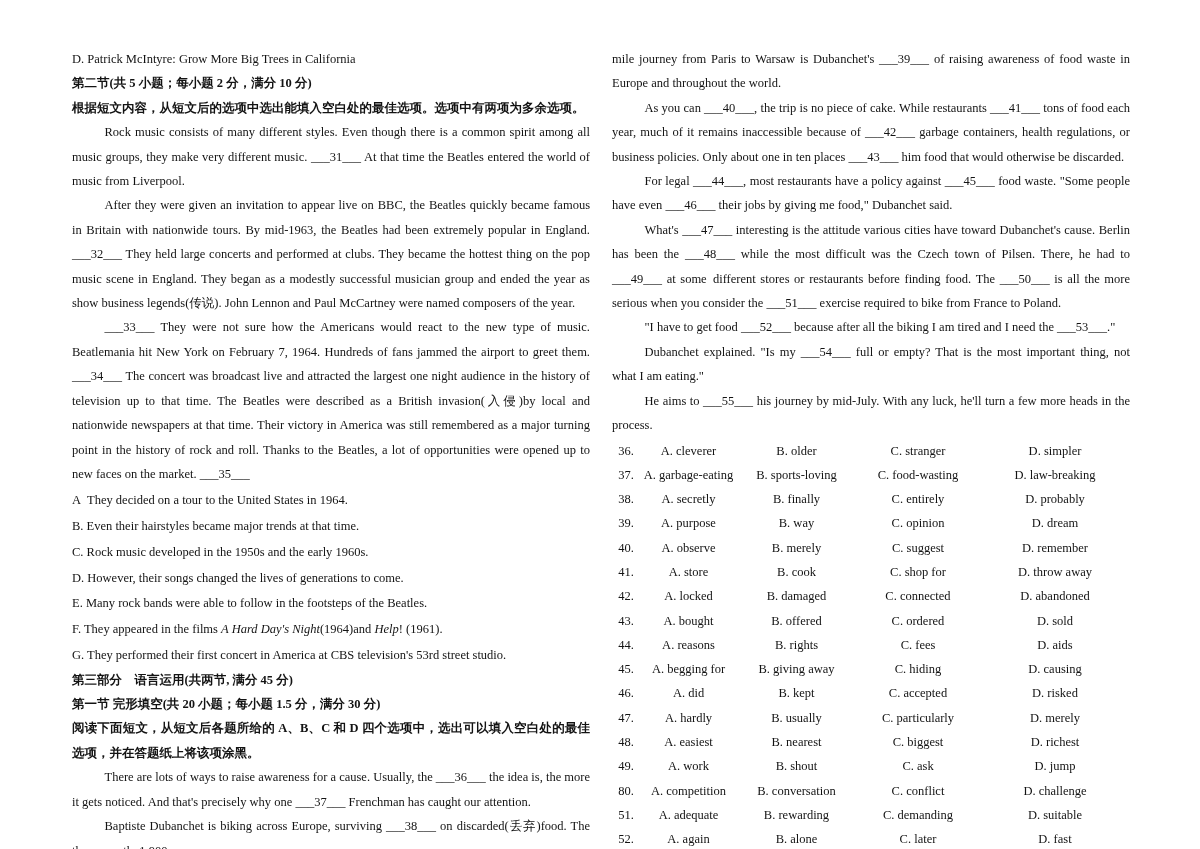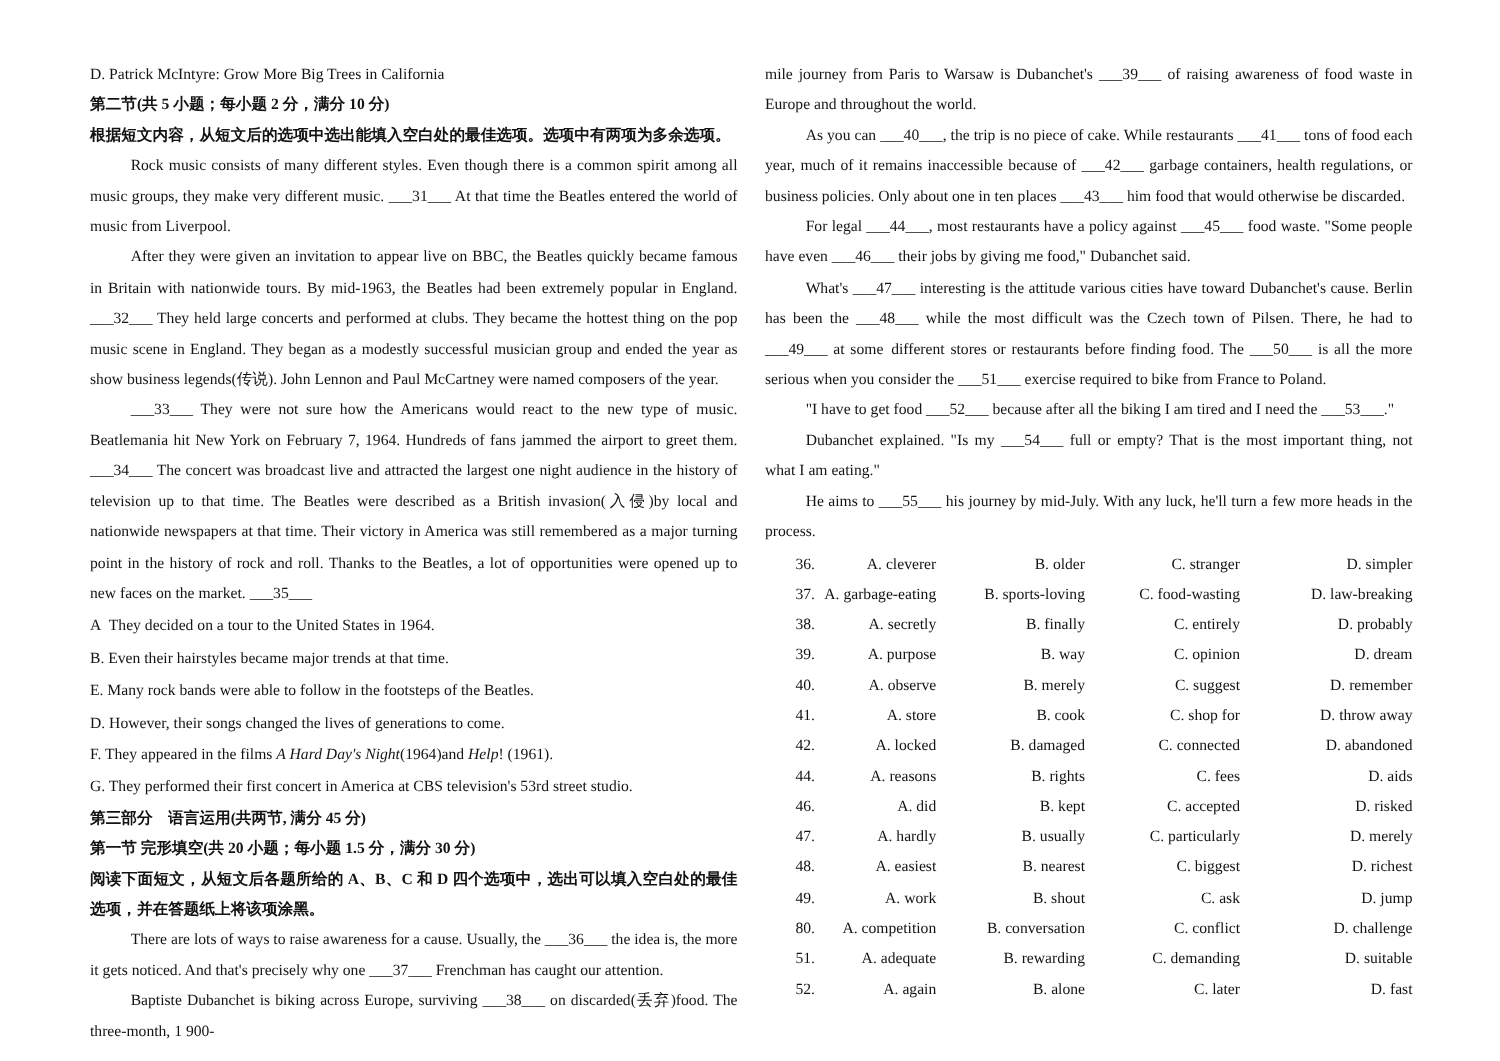--- a/index.html
+++ b/index.html
@@ -30,22 +30,21 @@
   }
   p { margin: 0; }
   .bold { font-weight: 700; }
   .indent { text-indent: 2.6em; }
   .choice { margin-top: 1.5px; }
   .mc-table { margin-top: 1px; }
   .mc-row {
     display: grid;
     grid-template-columns: 28px 97px 119px 124px 1fr;
     line-height: 24.3px;
-    text-align: right;
-    margin-left: 12px;
+    text-align: center;
   }
   .mc-row span { white-space: nowrap; }
   i { font-style: italic; }
 </style>
 </head>
 <body>
 
 <div class="page">
 
   <div class="col">
@@ -53,22 +52,23 @@
 
     <p class="bold">第二节(共 5 小题；每小题 2 分，满分 10 分)</p>
     <p class="bold">根据短文内容，从短文后的选项中选出能填入空白处的最佳选项。选项中有两项为多余选项。</p>
 
     <p class="indent">Rock music consists of many different styles. Even though there is a common spirit among all music groups, they make very different music. ___31___ At that time the Beatles entered the world of music from Liverpool.</p>
     <p class="indent">After they were given an invitation to appear live on BBC, the Beatles quickly became famous in Britain with nationwide tours. By mid-1963, the Beatles had been extremely popular in England. ___32___ They held large concerts and performed at clubs. They became the hottest thing on the pop music scene in England. They began as a modestly successful musician group and ended the year as show business legends(传说). John Lennon and Paul McCartney were named composers of the year.</p>
     <p class="indent">___33___ They were not sure how the Americans would react to the new type of music. Beatlemania hit New York on February 7, 1964. Hundreds of fans jammed the airport to greet them. ___34___ The concert was broadcast live and attracted the largest one night audience in the history of television up to that time. The Beatles were described as a British invasion(入侵)by local and nationwide newspapers at that time. Their victory in America was still remembered as a major turning point in the history of rock and roll. Thanks to the Beatles, a lot of opportunities were opened up to new faces on the market. ___35___</p>
 
     <p class="choice">A&nbsp; They decided on a tour to the United States in 1964.</p>
     <p class="choice">B. Even their hairstyles became major trends at that time.</p>
+    <p class="choice">C. Rock music developed in the 1950s and the early 1960s.</p>
+    <p class="choice">D. However, their songs changed the lives of generations to come.</p>
     <p class="choice">E. Many rock bands were able to follow in the footsteps of the Beatles.</p>
-    <p class="choice">D. However, their songs changed the lives of generations to come.</p>
     <p class="choice"><span>F. They appeared in the films </span><i>A Hard Day's Night</i><span>(1964)and </span><i>Help</i><span>! (1961).</span></p>
     <p class="choice">G. They performed their first concert in America at CBS television's 53rd street studio.</p>
 
     <p class="bold">第三部分　语言运用(共两节, 满分 45 分)</p>
     <p class="bold">第一节 完形填空(共 20 小题；每小题 1.5 分，满分 30 分)</p>
     <p class="bold">阅读下面短文，从短文后各题所给的 A、B、C 和 D 四个选项中，选出可以填入空白处的最佳选项，并在答题纸上将该项涂黑。</p>
 
     <p class="indent">There are lots of ways to raise awareness for a cause. Usually, the ___36___ the idea is, the more it gets noticed. And that's precisely why one ___37___ Frenchman has caught our attention.</p>
     <p class="indent">Baptiste Dubanchet is biking across Europe, surviving ___38___ on discarded(丢弃)food. The three-month, 1 900-</p>
   </div>
@@ -133,29 +133,43 @@
         </div>
 
         <div class="mc-row">
           <span>42.</span>
           <span>A. locked</span>
           <span>B. damaged</span>
           <span>C. connected</span>
           <span>D. abandoned</span>
         </div>
 
+        <div class="mc-row">
+          <span>43.</span>
+          <span>A. bought</span>
+          <span>B. offered</span>
+          <span>C. ordered</span>
+          <span>D. sold</span>
+        </div>
 
         <div class="mc-row">
           <span>44.</span>
           <span>A. reasons</span>
           <span>B. rights</span>
           <span>C. fees</span>
           <span>D. aids</span>
         </div>
 
+        <div class="mc-row">
+          <span>45.</span>
+          <span>A. begging for</span>
+          <span>B. giving away</span>
+          <span>C. hiding</span>
+          <span>D. causing</span>
+        </div>
 
         <div class="mc-row">
           <span>46.</span>
           <span>A. did</span>
           <span>B. kept</span>
           <span>C. accepted</span>
           <span>D. risked</span>
         </div>
 
         <div class="mc-row">

